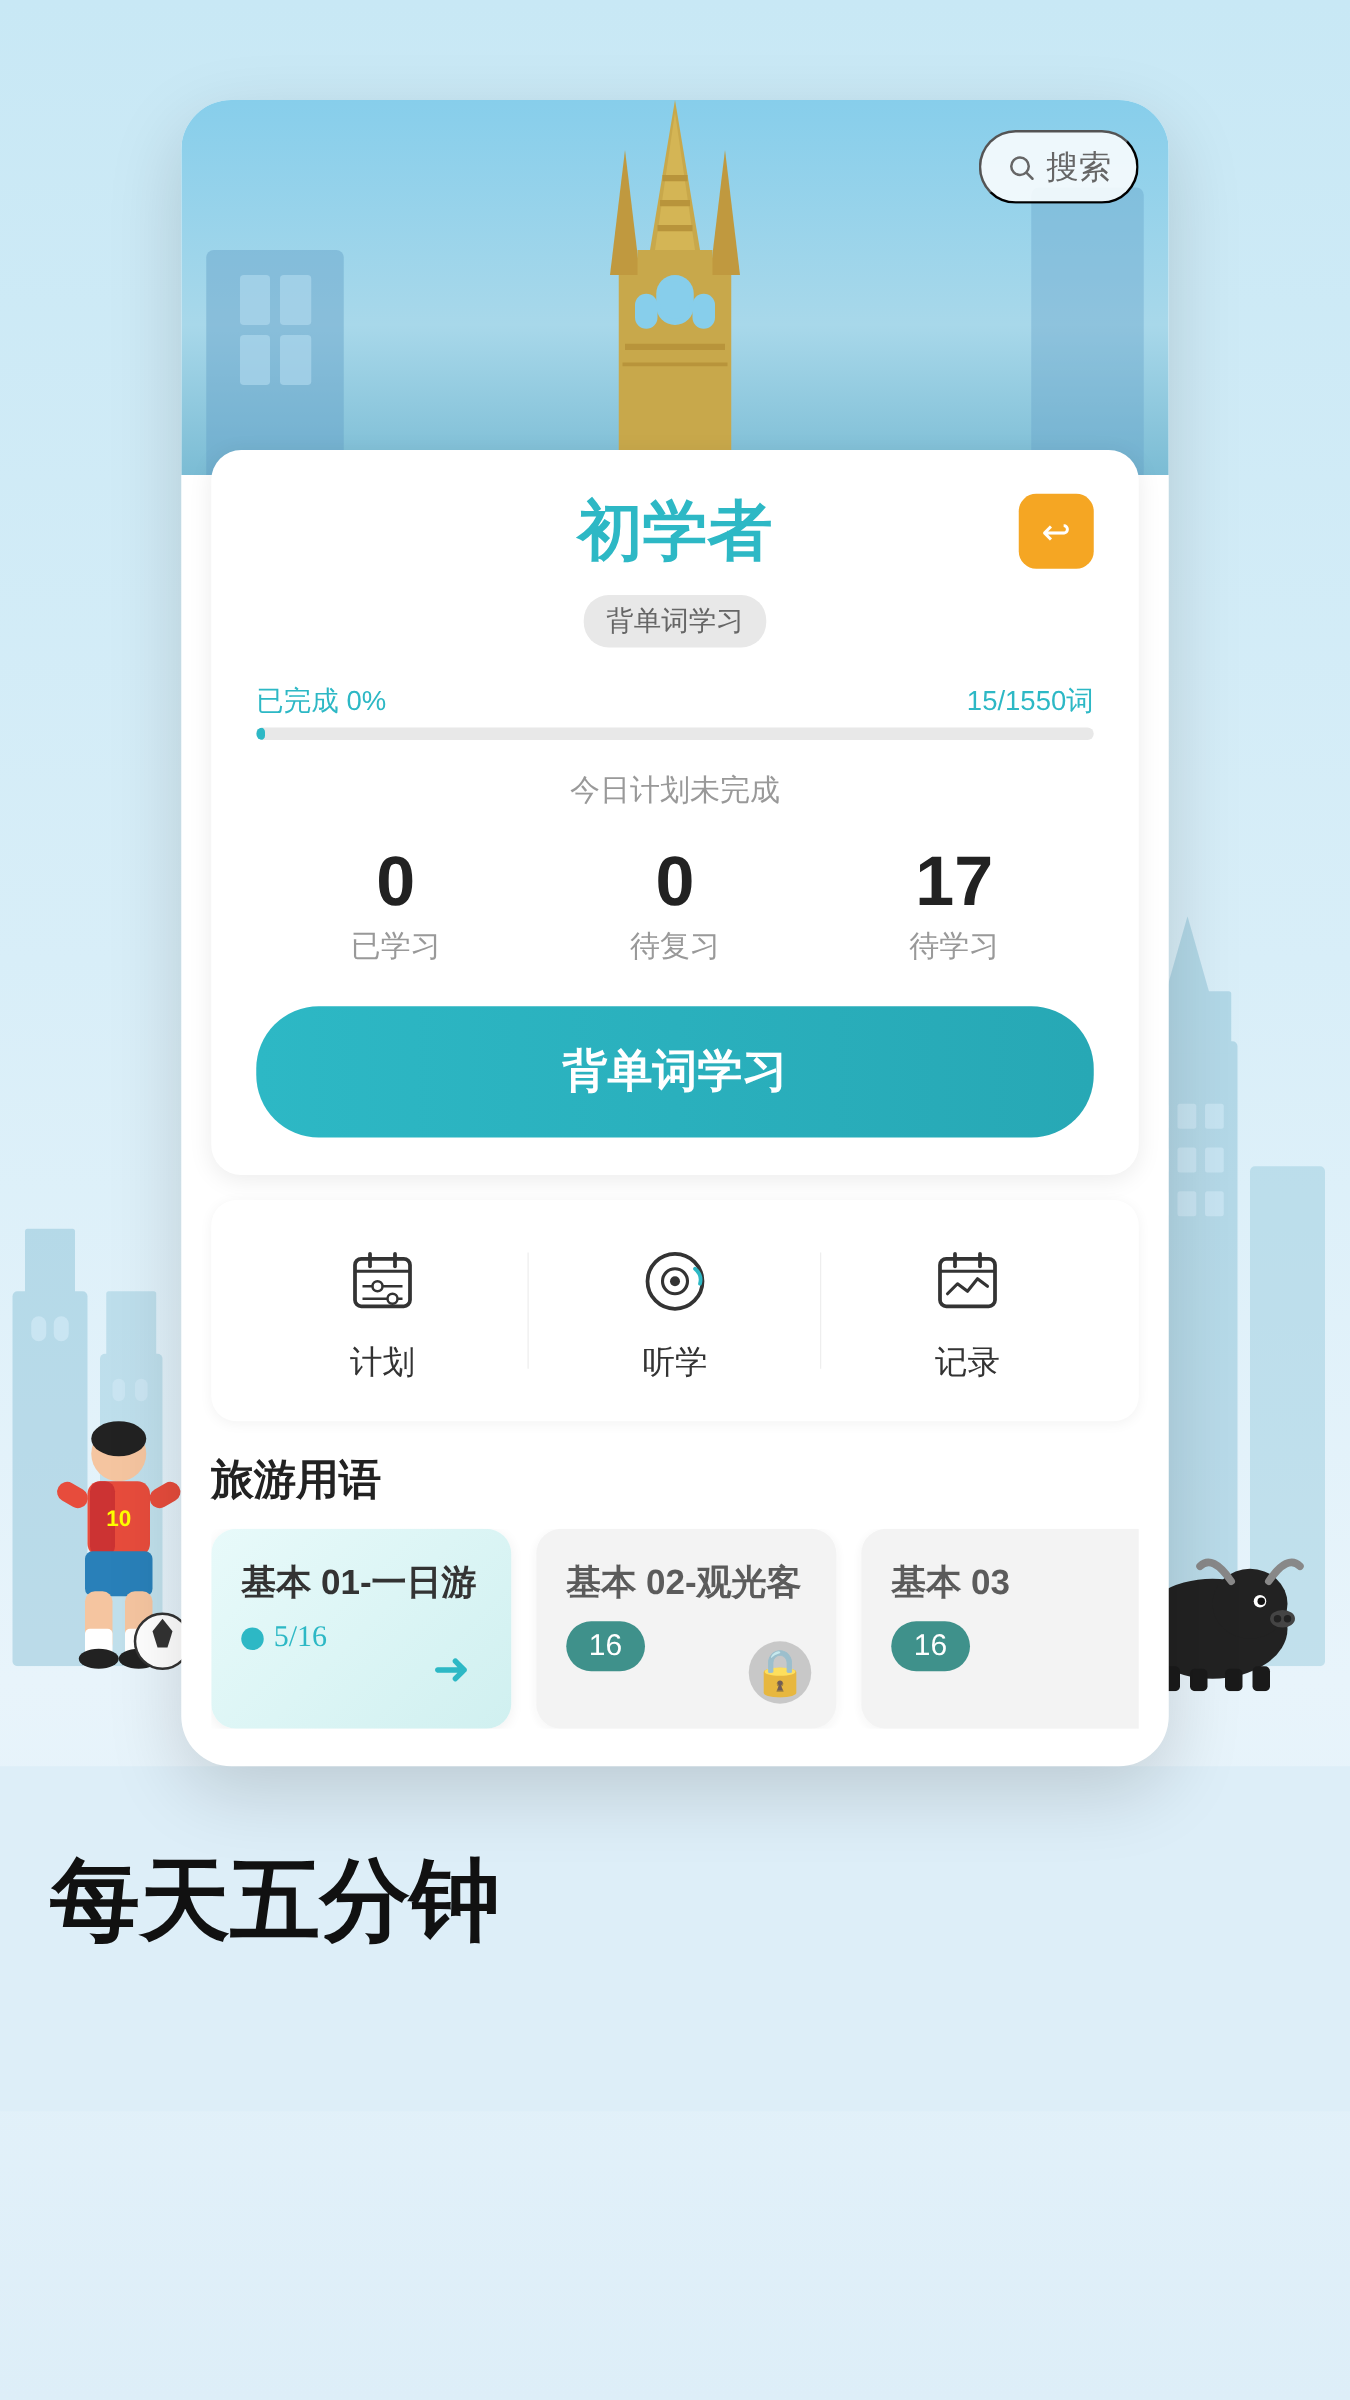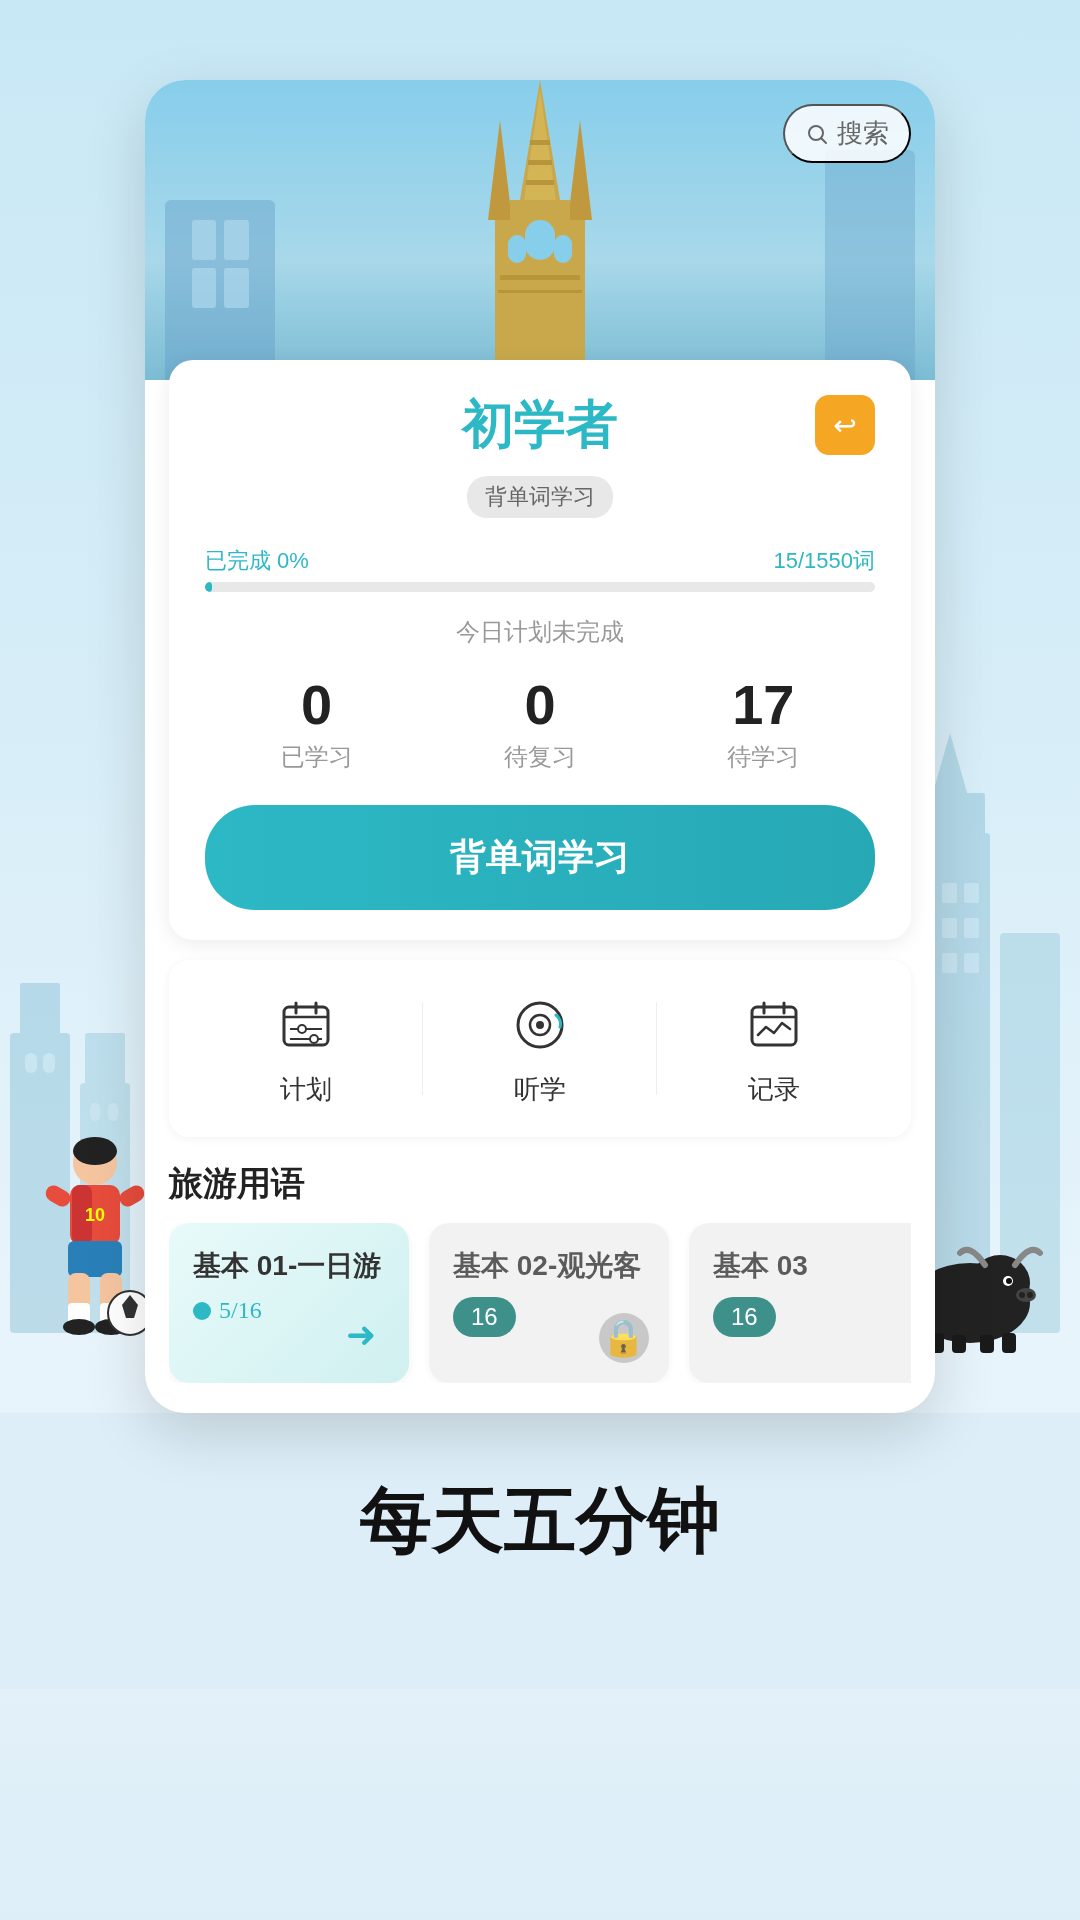--- a/index.html
+++ b/index.html
@@ -354,21 +354,21 @@
       border-radius: 50%;
       display: flex;
       align-items: center;
       justify-content: center;
     }
 
     
     .bottom-section {
       width: 100%;
       display: flex;
-      flex-direction: column;
+      flex-direction: row;
       align-items: center;
       padding: 60px 40px 80px;
       background: #ddeef8;
     }
 
     .tagline {
       font-size: 72px;
       font-weight: 900;
       color: #111;
       text-align: center;

